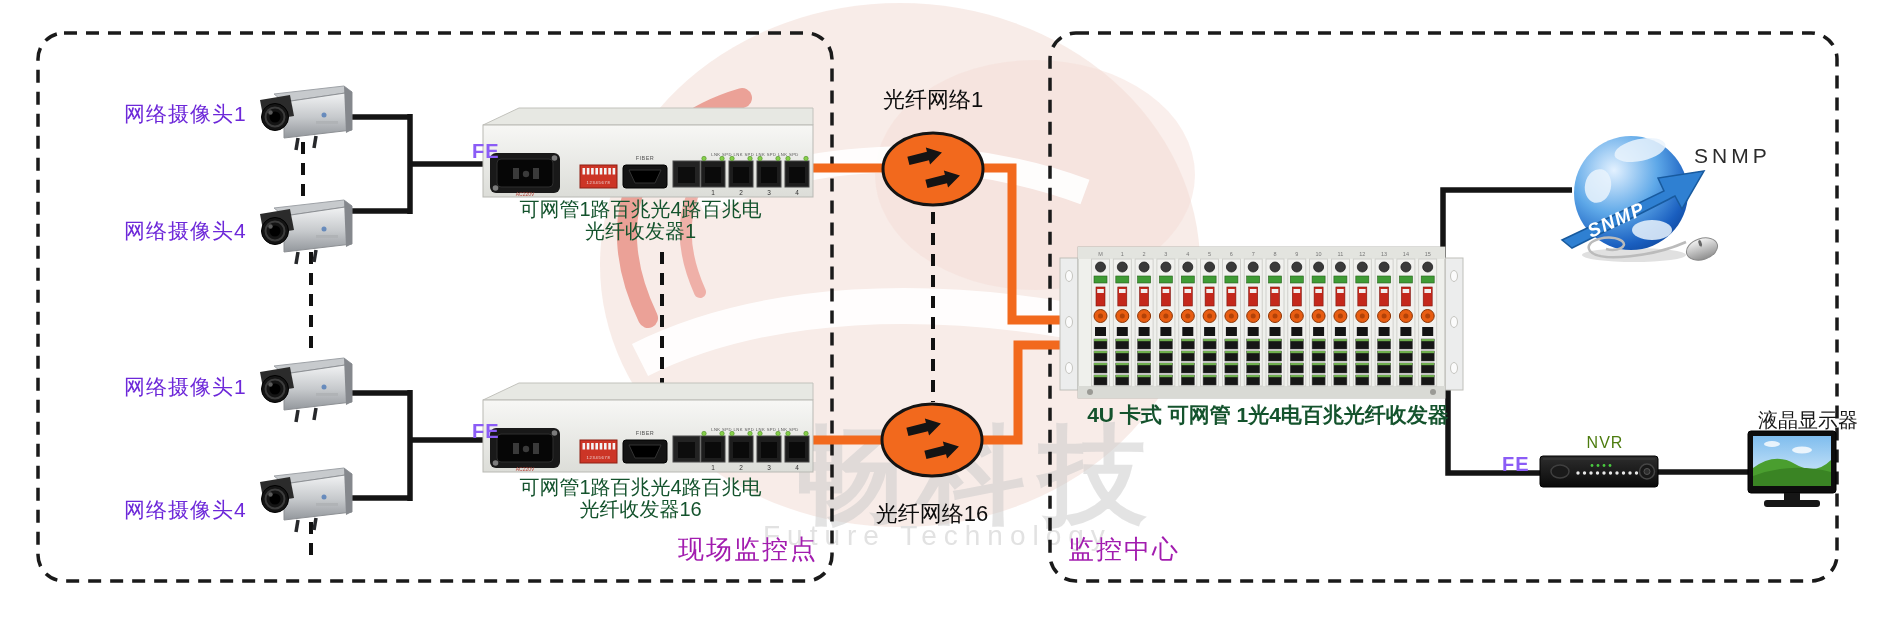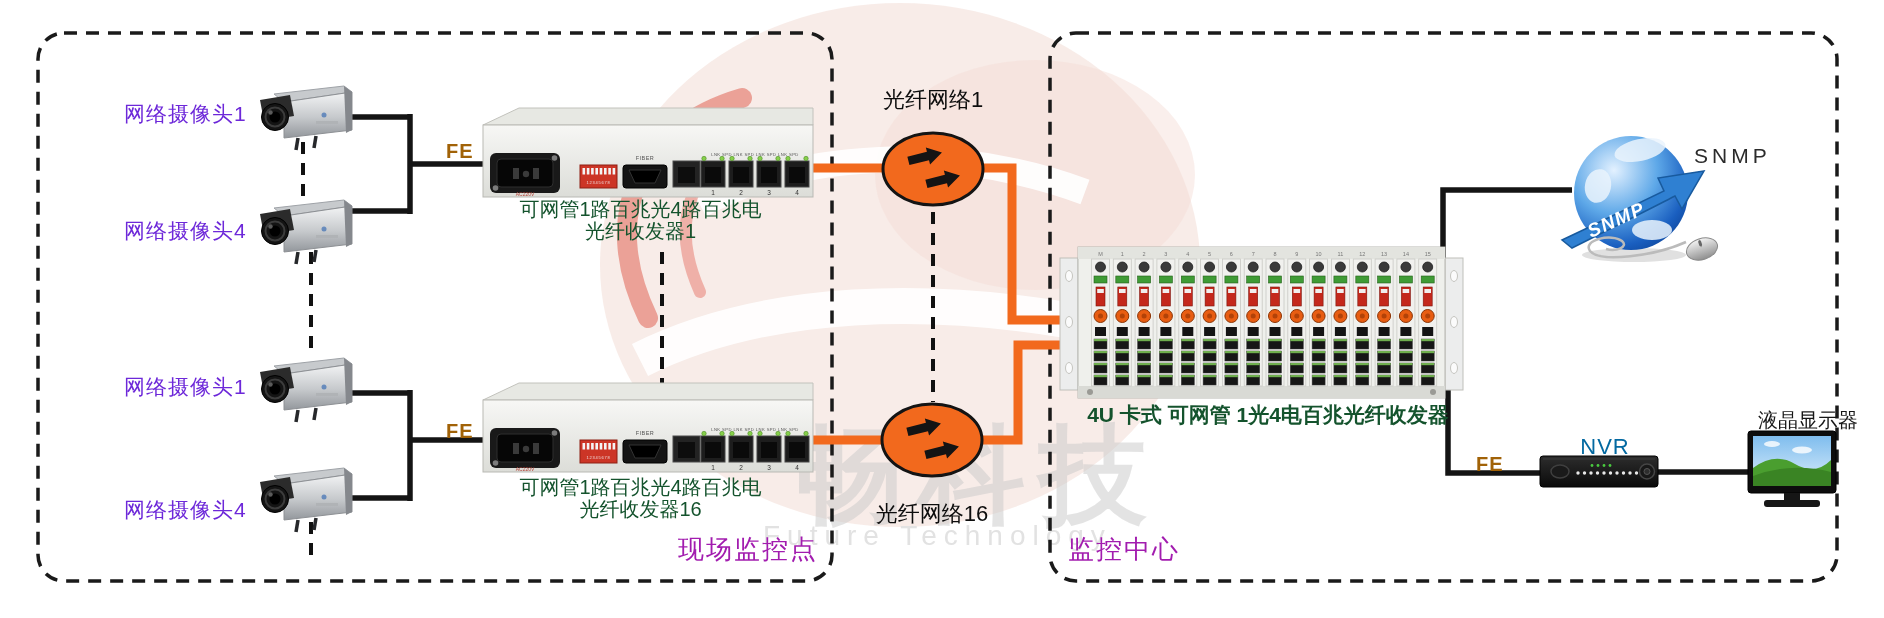--- a/index.html
+++ b/index.html
@@ -1,27 +1,27 @@
 <!DOCTYPE html>
 <html><head>
 <meta charset="utf-8">
 <style>
   html,body{margin:0;padding:0;background:#fff;}
   .stage{position:relative;width:1884px;height:618px;background:#fff;overflow:hidden;
          font-family:"Liberation Sans","DejaVu Sans",sans-serif;}
   .stage svg{position:absolute;left:0;top:0;}
   .lbl{position:absolute;color:#6d28d9;white-space:nowrap;}
   .cam-lbl{font-size:21px;letter-spacing:1px;}
-  .fe{font-size:20px;font-weight:600;letter-spacing:1px;color:#a16207;}
+  .fe{font-size:20px;font-weight:600;letter-spacing:1px;color:#8b5cf6;margin-left:26px;}
   .caption{font-size:20px;line-height:22px;text-align:center;color:#14532d;}
   .cloud-lbl{font-size:22px;text-align:center;color:#0d0d0d;}
   .red-lbl{font-size:26px;color:#a21caf;letter-spacing:2px;}
   .dev-lbl{font-size:20px;text-align:center;color:#161616;}
   .snmp-lbl{font-size:21px;letter-spacing:4px;color:#2b2b2b;}
-  .nvr-lbl{font-size:22px;letter-spacing:1px;color:#0369a1;text-align:center;}
+  .nvr-lbl{font-size:16px;letter-spacing:1px;color:#4d7c0f;text-align:center;}
 </style>
 </head>
 <body>
 
 <div class="stage">
 
 <svg width="1884" height="618" viewBox="0 0 1884 618">
   <defs>
     <linearGradient id="camGrad" x1="0" y1="0" x2="0" y2="1">
       <stop offset="0" stop-color="#f3f4f5"></stop>

